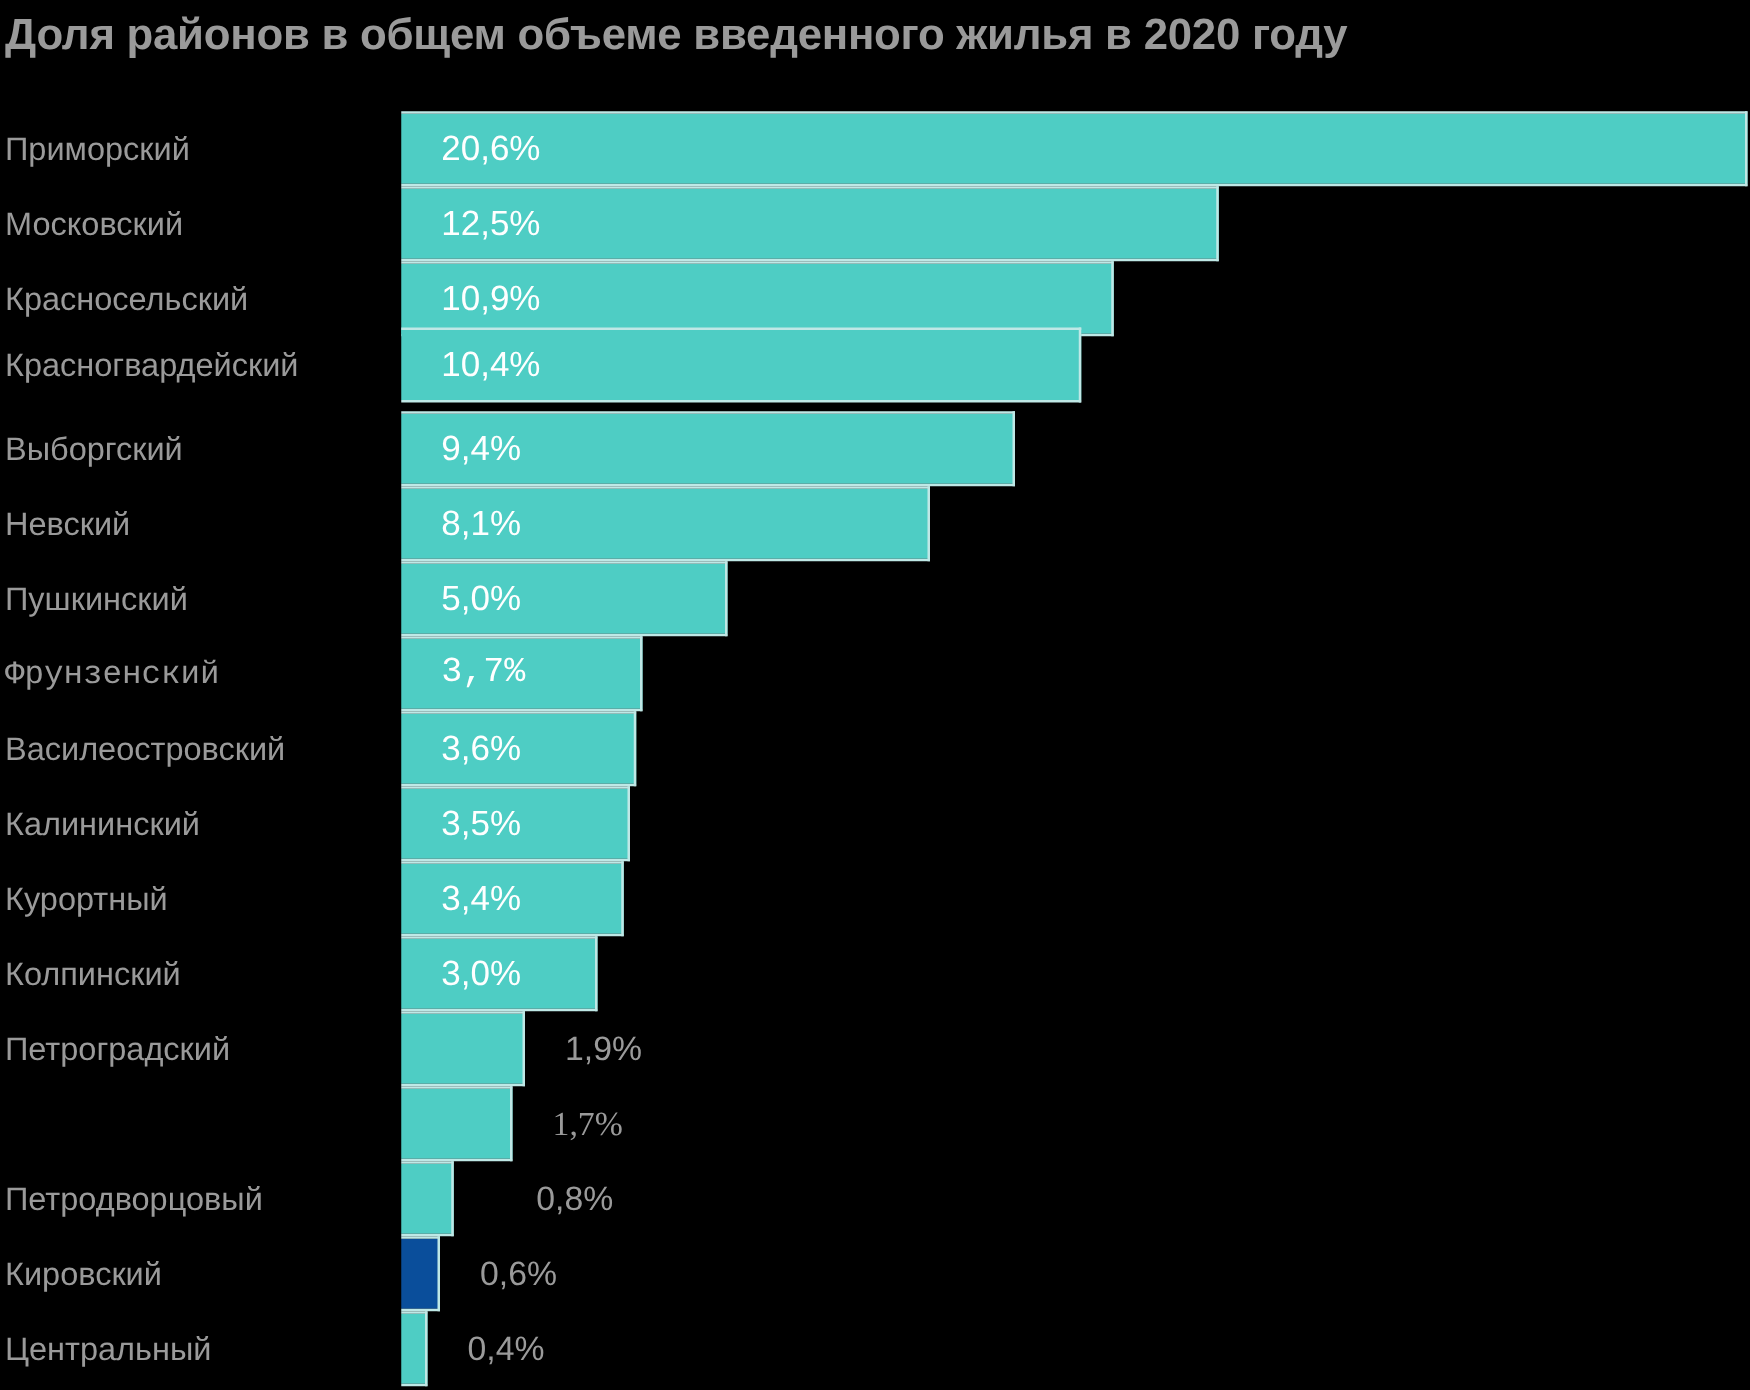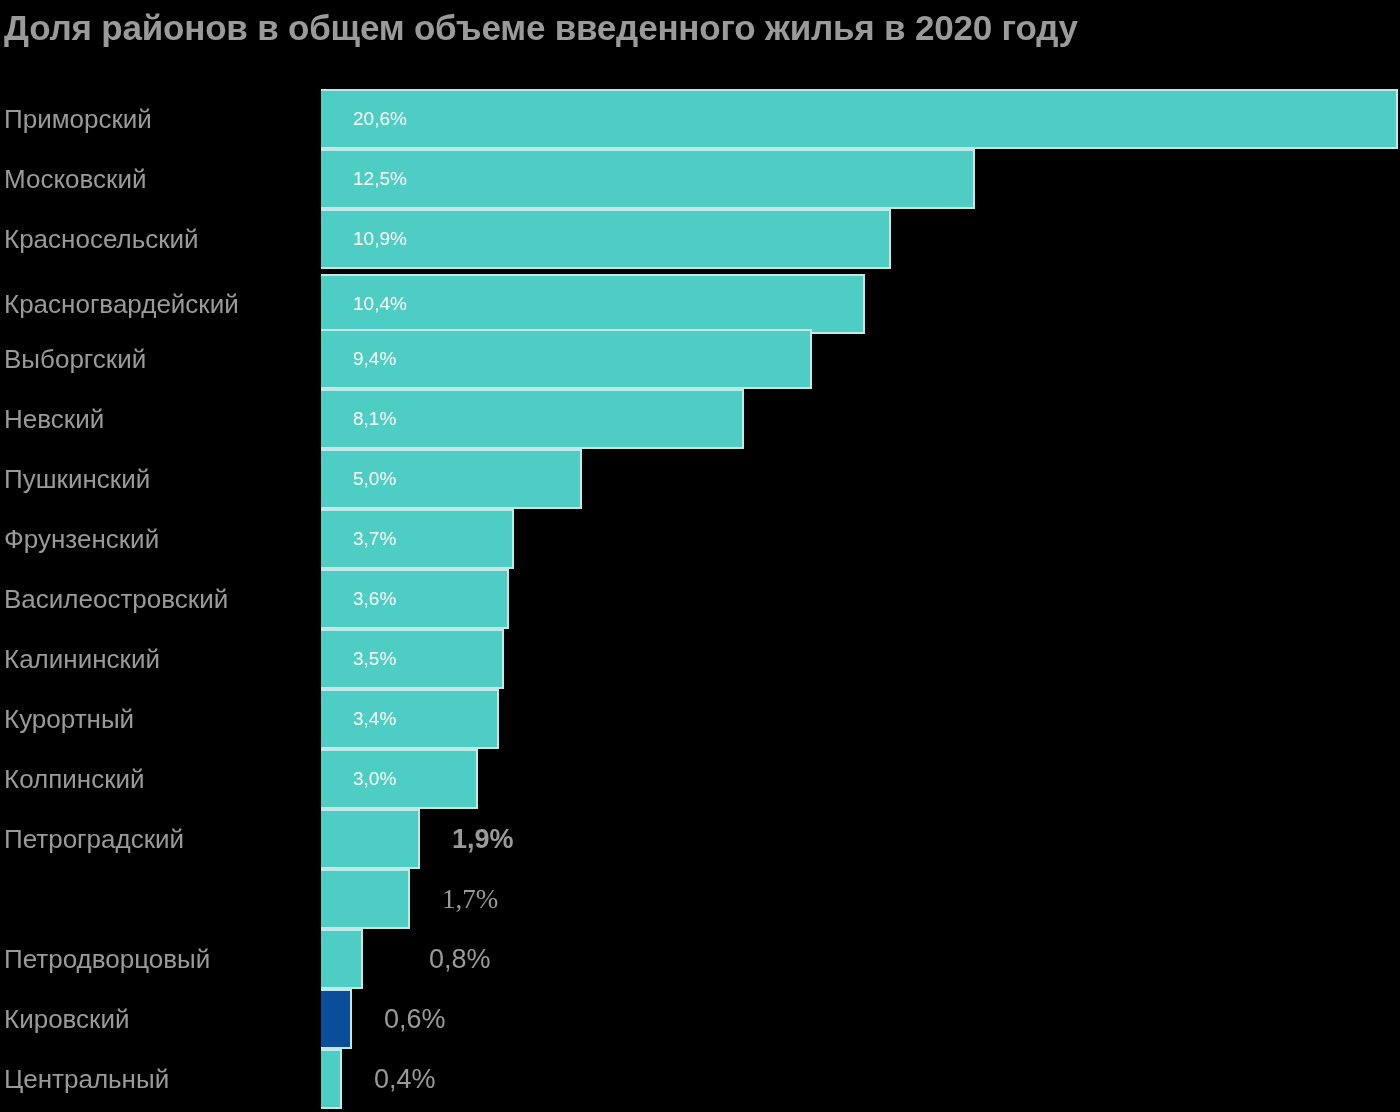--- a/index.html
+++ b/index.html
@@ -102,21 +102,21 @@
     height: 60px;
     background: #bfe8e6;
   }
 
   .value-inside {
     position: absolute;
     top: 0;
     left: 32px;
     height: 60px;
     line-height: 60px;
-    font-size: 19px;
+    font-size: 28px;
     color: #ffffff;
     white-space: nowrap;
   }
 
   .value-outside {
     position: absolute;
     top: 0;
     height: 60px;
     line-height: 60px;
     font-size: 27px;
@@ -155,21 +155,21 @@
       <div class="bar-row" style="top: 120px;">
         <div class="cat-label">Красносельский</div>
         <div class="bar-track">
           <div class="bar" style="width: 570px;"></div>
           <div class="bar-sep" style="width: 570px;"></div>
           <div class="bar-sep bottom" style="width: 570px;"></div>
           <div class="bar-edge" style="left: 568px;"></div>
           <div class="value-inside">10,9%</div>
         </div>
       </div>
-      <div class="bar-row" style="top: 185px;">
+      <div class="bar-row" style="top: 173px;">
         <div class="cat-label">Красногвардейский</div>
         <div class="bar-track">
           <div class="bar" style="width: 544px;"></div>
           <div class="bar-sep" style="width: 544px;"></div>
           <div class="bar-sep bottom" style="width: 544px;"></div>
           <div class="bar-edge" style="left: 542px;"></div>
           <div class="value-inside">10,4%</div>
         </div>
       </div>
       <div class="bar-row" style="top: 240px;">
@@ -195,21 +195,21 @@
       <div class="bar-row" style="top: 360px;">
         <div class="cat-label">Пушкинский</div>
         <div class="bar-track">
           <div class="bar" style="width: 261px;"></div>
           <div class="bar-sep" style="width: 261px;"></div>
           <div class="bar-sep bottom" style="width: 261px;"></div>
           <div class="bar-edge" style="left: 259px;"></div>
           <div class="value-inside">5,0%</div>
         </div>
       </div>
-      <div class="bar-row" style="top: 420px;">
+      <div class="bar-row" style="top: 420px; font-family: Liberation Mono, monospace;">
         <div class="cat-label">Фрунзенский</div>
         <div class="bar-track">
           <div class="bar" style="width: 193px;"></div>
           <div class="bar-sep" style="width: 193px;"></div>
           <div class="bar-sep bottom" style="width: 193px;"></div>
           <div class="bar-edge" style="left: 191px;"></div>
           <div class="value-inside">3,7%</div>
         </div>
       </div>
       <div class="bar-row" style="top: 480px; padding-left: 32px;">
@@ -252,21 +252,21 @@
           <div class="value-inside">3,0%</div>
         </div>
       </div>
       <div class="bar-row" style="top: 720px; padding-left: 48px;">
         <div class="cat-label">Петроградский</div>
         <div class="bar-track">
           <div class="bar" style="width: 99px;"></div>
           <div class="bar-sep" style="width: 99px;"></div>
           <div class="bar-sep bottom" style="width: 99px;"></div>
           <div class="bar-edge" style="left: 97px;"></div>
-          <div class="value-outside" style="left: 131px; font-weight: bold;">1,9%</div>
+          <div class="value-outside" style="left: 131px;">1,9%</div>
         </div>
       </div>
       <div class="bar-row" style="top: 780px;">
         <div class="bar-track">
           <div class="bar" style="width: 89px;"></div>
           <div class="bar-sep" style="width: 89px;"></div>
           <div class="bar-sep bottom" style="width: 89px;"></div>
           <div class="bar-edge" style="left: 87px;"></div>
           <div class="value-outside" style="left: 121px; font-family: Liberation Serif, serif;">1,7%</div>
         </div>

